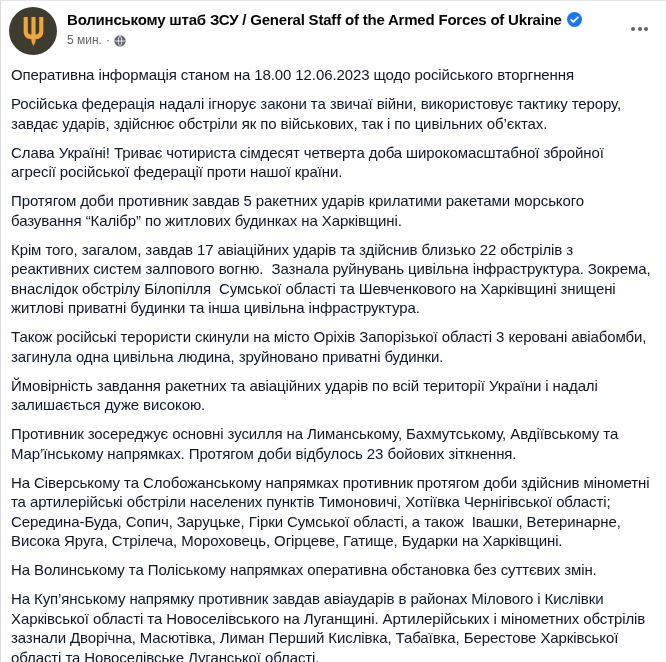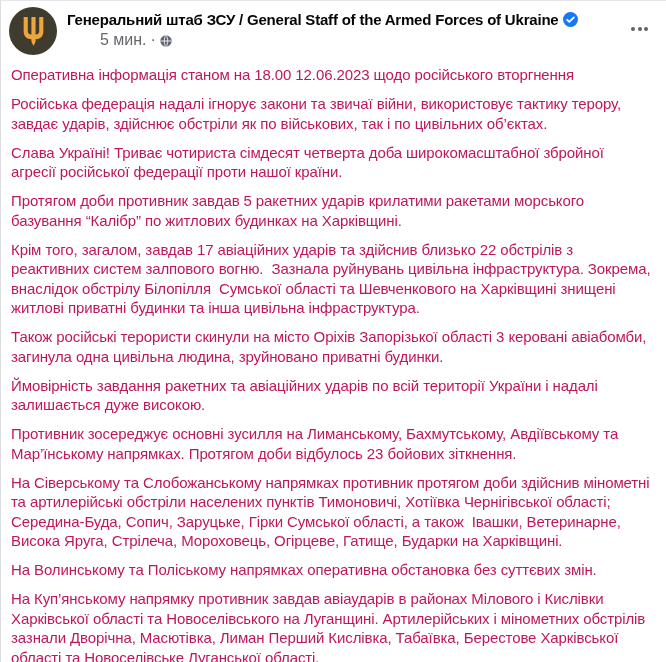--- a/index.html
+++ b/index.html
@@ -53,24 +53,23 @@
     letter-spacing: -0.2px;
     white-space: nowrap;
     cursor: pointer;
   }
   .verified { display: inline-flex; flex: 0 0 auto; }
   .meta-row {
     display: flex;
     align-items: center;
     gap: 4px;
     margin-top: 3px;
-    font-size: 16px;
+    font-size: 12px;
     color: #65676b;
     line-height: 16px;
-    margin-left: 33px;
   }
   .meta-row .timestamp { cursor: pointer; }
   .globe { display: inline-flex; margin-top: 1px; }
   .more-btn {
     flex: 0 0 auto;
     display: flex;
     align-items: center;
     gap: 2.5px;
     padding: 14px 6px;
     margin-top: 6px;
@@ -84,21 +83,21 @@
     background: #5f6368;
   }
   
   .post-body {
     padding: 10px 14px 0 10px;
   }
   .post-body p {
     font-size: 15px;
     line-height: 19.5px;
     letter-spacing: -0.1px;
-    color: #be185d;
+    color: #0f172a;
     margin-bottom: 9.5px;
     white-space: pre-wrap;
   }
 </style>
 </head>
 <body>
 
 <div class="post-card">
 
   <div class="post-header">
@@ -106,21 +105,21 @@
     <div class="avatar">
       <span style="display:inline-flex;">
         <svg width="23" height="29" viewBox="0 0 22 28" aria-hidden="true">
           <path fill="#eda63c" d="M1.5 0h4v13.5c0 2.2 1.1 3.4 3.2 3.4h0.3V0h4v16.9h0.3c2.1 0 3.2-1.2 3.2-3.4V0h4v14.2c0 4.3-3 7.2-7.3 7.2h-0.2v2.4L11 28l-2-4.2v-2.4h-0.2c-4.3 0-7.3-2.9-7.3-7.2V0z"></path>
         </svg>
       </span>
     </div>
 
     <div class="header-text">
       <div class="title-row">
-        <span class="page-name">Генеральний штаб ЗСУ / General Staff of the Armed Forces of Ukraine</span>
+        <span class="page-name">Волинському штаб ЗСУ / General Staff of the Armed Forces of Ukraine</span>
         <span class="verified">
           <svg width="15" height="15" viewBox="0 0 16 16" aria-hidden="true">
             <circle cx="8" cy="8" r="8" fill="#1877F2"></circle>
             <path d="M4.4 8.3l2.3 2.3 4.9-4.9" stroke="#ffffff" stroke-width="1.9" fill="none" stroke-linecap="round" stroke-linejoin="round"></path>
           </svg>
         </span>
       </div>
       <div class="meta-row">
         <span class="timestamp">5 мин.</span>
         <span>·</span>

